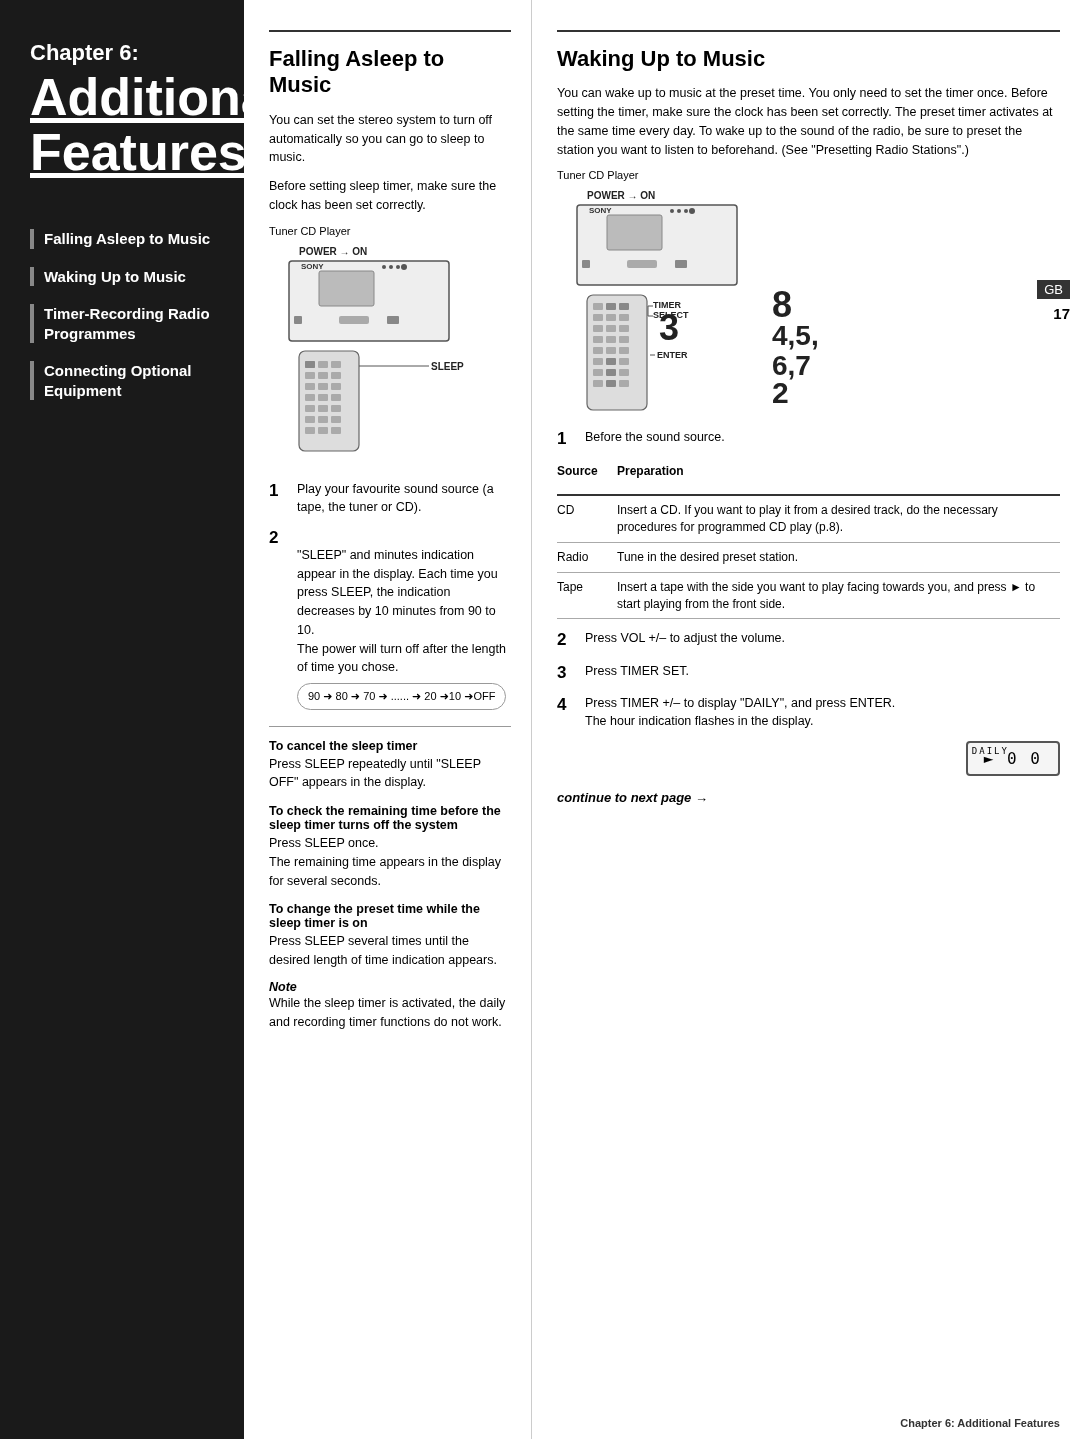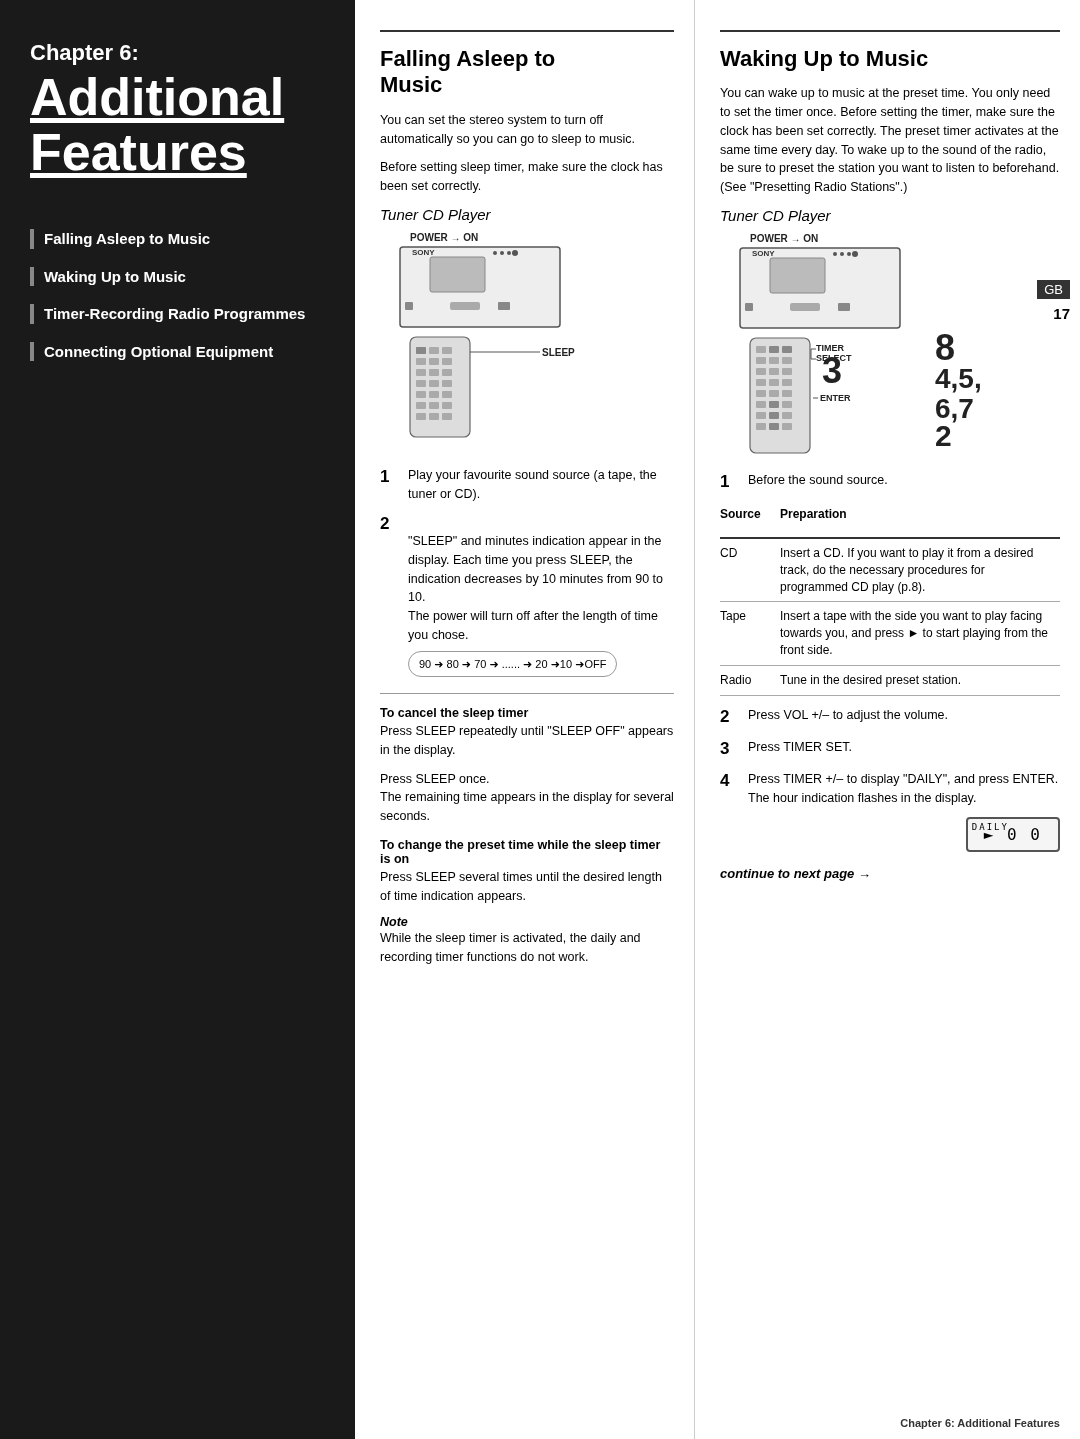--- a/index.html
+++ b/index.html
@@ -7,21 +7,21 @@
       font-family: Arial, Helvetica, sans-serif;
       font-size: 13px;
       background: #fff;
       width: 1080px;
       min-height: 1439px;
       display: flex;
     }
 
     
     .sidebar {
-      width: 355px;
+      width: 244px;
       min-height: 1439px;
       background: #1a1a1a;
       color: #fff;
       padding: 40px 30px 30px 30px;
       flex-shrink: 0;
     }
     .chapter-label {
       font-size: 22px;
       font-weight: bold;
       color: #fff;
@@ -56,21 +56,21 @@
     
     .main-content {
       flex: 1;
       display: flex;
       flex-direction: row;
       padding: 0;
     }
 
     
     .col-middle {
-      width: 340px;
+      width: 288px;
       padding: 30px 20px 30px 25px;
       border-right: 1px solid #ccc;
     }
 
     
     .col-right {
       flex: 1;
       padding: 30px 20px 30px 25px;
       position: relative;
     }
@@ -82,23 +82,22 @@
       line-height: 1.2;
     }
 
     .body-text {
       font-size: 12.5px;
       line-height: 1.5;
       margin-bottom: 10px;
     }
 
     .label-small {
-      font-size: 15px;
+      font-size: 11px;
       margin-bottom: 4px;
-      font-style: italic;
     }
 
     
     .device-wrapper {
       position: relative;
       margin: 8px 0 16px 0;
     }
 
     
     .step {
@@ -314,20 +313,23 @@
         <span>The power will turn off after the length of time you chose.</span>
         <div><span class="sequence-box">90 ➜ 80 ➜ 70 ➜ ...... ➜ 20 ➜10 ➜OFF</span></div>
       </div>
     </div>
 
     <hr class="thin-divider">
 
     <div class="subhead">To cancel the sleep timer</div>
     <p class="body-text">Press SLEEP repeatedly until "SLEEP OFF" appears in the display.</p>
 
+    <div class="subhead">
+      <span>To check the remaining time before the sleep timer turns off the system</span>
+    </div>
     <p class="body-text">Press SLEEP once.<br>The remaining time appears in the display for several seconds.</p>
 
     <div class="subhead">
       <span>To change the preset time while the sleep timer is on</span>
     </div>
     <p class="body-text">Press SLEEP several times until the desired length of time indication appears.</p>
 
     <div class="note-italic">Note</div>
     <p class="body-text">While the sleep timer is activated, the daily and recording timer functions do not work.</p>
   </div>
@@ -421,26 +423,26 @@
           <th>Source</th>
           <th>Preparation</th>
         </tr>
       </thead>
       <tbody>
         <tr>
           <td>CD</td>
           <td>Insert a CD.  If you want to play it from a desired track, do the necessary procedures for programmed CD play (p.8).</td>
         </tr>
         <tr>
+          <td>Radio</td>
+          <td>Tune in the desired preset station.</td>
+        </tr>
+        <tr>
           <td>Tape</td>
           <td>Insert a tape with the side you want to play facing towards you, and press ► to start playing from the front side.</td>
-        </tr>
-        <tr>
-          <td>Radio</td>
-          <td>Tune in the desired preset station.</td>
         </tr>
       </tbody>
     </table>
 
     <div class="step" style="margin-top:10px;">
       <div class="step-num">2</div>
       <div class="step-content">Press VOL +/– to adjust the volume.</div>
     </div>
 
     <div class="step">

